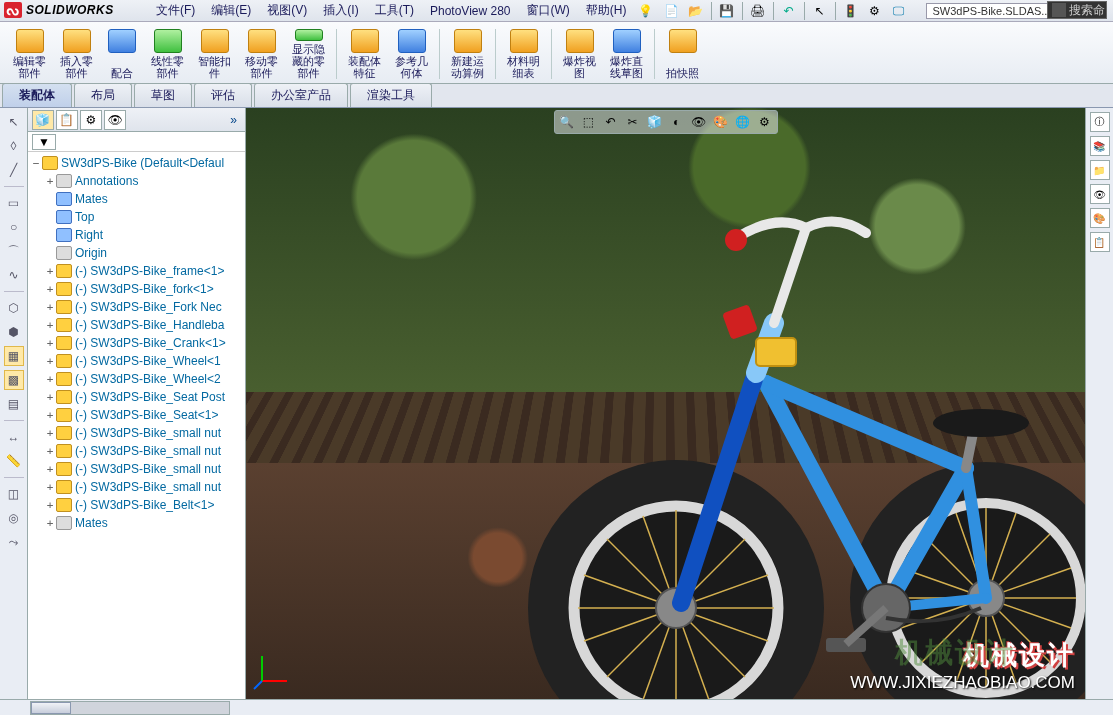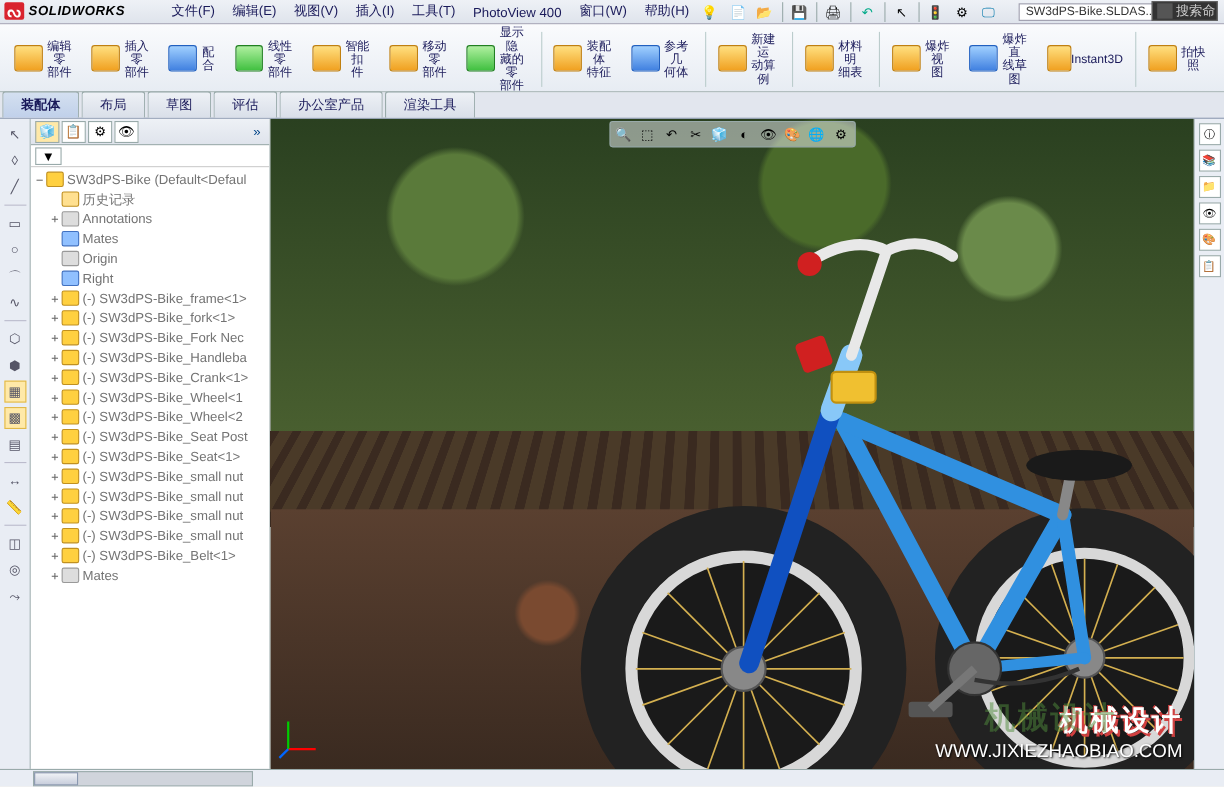--- a/index.html
+++ b/index.html
@@ -12,21 +12,21 @@
 .menu-bar .menu-item { padding: 2px 6px; color: #1a1a5a; cursor: default; }
 .qat { display: flex; align-items: center; gap: 6px; margin-left: 4px; }
 .qat-icon { width: 18px; height: 18px; display: flex; align-items: center; justify-content: center; border: 1px solid transparent; cursor: default; }
 .qat-sep { width: 1px; height: 18px; background: #9aa; }
 .doc-name { margin-left: 12px; background: #fff; border: 1px solid #99a; padding: 1px 6px; font-size: 11px; color: #333; min-width: 120px; }
 .search-box { position: absolute; right: 6px; top: 1px; background: #333; color: #ccc; border: 1px solid #666; width: 60px; height: 18px; font-size: 11px; display: flex; align-items: center; padding-left: 4px; }
 .search-box .sicon { width: 14px; height: 14px; background: #555; margin-right: 3px; display: inline-block; }
 
 
 .ribbon { background: linear-gradient(#fafbfd,#e7ecf3); border-bottom: 1px solid #9aa; display: flex; align-items: flex-start; padding: 4px 6px 0 6px; height: 62px; }
-.ribbon-btn { display: flex; flex-direction: row; align-items: center; justify-content: space-between; padding: 2px 6px; min-width: 44px; height: 56px; cursor: default; border: 1px solid transparent; }
+.ribbon-btn { display: flex; flex-direction: column; align-items: center; justify-content: space-between; padding: 2px 6px; min-width: 44px; height: 56px; cursor: default; border: 1px solid transparent; }
 .ribbon-btn .ricon { width: 28px; height: 24px; margin-bottom: 2px; background: linear-gradient(#ffe080,#f0a020); border-radius: 3px; border: 1px solid #c08010; }
 .ribbon-btn .ricon.blue { background: linear-gradient(#a0d0ff,#4080e0); border-color: #2060c0; }
 .ribbon-btn .ricon.green { background: linear-gradient(#b0f0a0,#40c040); border-color: #208020; }
 .ribbon-btn .rlabel { font-size: 11px; color: #1a1a5a; text-align: center; line-height: 12px; white-space: pre-line; }
 .ribbon-sep { width: 1px; height: 50px; background: #bcc; margin: 3px 4px; }
 
 
 .tabs-row { height: 24px; background: #e2e6ee; display: flex; align-items: flex-end; border-bottom: 1px solid #8a98b0; padding-left: 2px; }
 .tab { padding: 3px 16px; background: linear-gradient(#eef1f6,#d9dfe9); border: 1px solid #9aa; border-bottom: none; margin-right: 2px; border-radius: 3px 3px 0 0; color: #1a1a5a; font-size: 12px; cursor: default; }
 .tab.active { background: linear-gradient(#d4e0f0,#c0d0ea); font-weight: bold; }
@@ -48,21 +48,21 @@
 .tree-tabs .arrow { color: #048; margin-right: 4px; cursor: default; }
 .tree-filter { height: 20px; border-bottom: 1px solid #ccc; display: flex; align-items: center; padding: 0 4px; }
 .tree-filter .fbtn { width: 24px; height: 16px; border: 1px solid #9aa; background: #fff; display: flex; align-items: center; justify-content: center; font-size: 10px; }
 .tree-body { flex: 1; overflow: hidden; padding: 2px; }
 .tree-node { display: flex; align-items: center; height: 18px; white-space: nowrap; }
 .tree-node .exp { width: 12px; text-align: center; color: #666; font-size: 11px; font-family: monospace; cursor: default; }
 .tree-node .ticon { width: 16px; height: 14px; margin-right: 3px; background: #ffd040; border: 1px solid #c09020; border-radius: 2px; flex-shrink: 0; }
 .tree-node .ticon.folder { background: #ffe090; }
 .tree-node .ticon.blue { background: #90c0ff; border-color: #4070c0; }
 .tree-node .ticon.gray { background: #ddd; border-color: #999; }
-.tree-node .tlabel { font-size: 12px; color: #737373; }
+.tree-node .tlabel { font-size: 12px; color: #0369a1; }
 .indent1 { padding-left: 14px; }
 
 
 .r-toolbar { width: 28px; background: #e9edf4; border-left: 1px solid #9aa; display: flex; flex-direction: column; align-items: center; padding-top: 4px; gap: 4px; }
 .r-toolbar .ricn { width: 20px; height: 20px; border: 1px solid #9aa; background: #fff; display: flex; align-items: center; justify-content: center; cursor: default; font-size: 10px; }
 
 
 .viewport { flex: 1; position: relative; background: linear-gradient(180deg,#2a4020 0%, #3a5030 20%, #4a5838 40%, #5a4a38 60%, #4a3828 100%); overflow: hidden; }
 .viewport-toolbar { position: absolute; top: 2px; left: 50%; transform: translateX(-50%); display: flex; gap: 2px; background: rgba(240,242,248,0.5); border: 1px solid #9aa; border-radius: 3px; padding: 2px; z-index: 10; }
 .viewport-toolbar .vpicon { width: 20px; height: 18px; border: 1px solid transparent; display: flex; align-items: center; justify-content: center; cursor: default; }
@@ -104,21 +104,21 @@
 <div class="menu-bar" style="position:relative;">
   <div class="sw-logo" style="position:absolute; left:4px; top:2px;">
     <span class="ds">ᔓ</span>
     <span>SOLIDWORKS</span>
   </div>
   <span class="menu-item">文件(F)</span>
   <span class="menu-item">编辑(E)</span>
   <span class="menu-item">视图(V)</span>
   <span class="menu-item">插入(I)</span>
   <span class="menu-item">工具(T)</span>
-  <span class="menu-item">PhotoView 400</span>
+  <span class="menu-item">PhotoView 280</span>
   <span class="menu-item">窗口(W)</span>
   <span class="menu-item">帮助(H)</span>
   <span class="qat-icon">💡</span>
   <div class="qat">
     <span class="qat-icon">📄</span>
     <span class="qat-icon">📂</span>
     <span class="qat-sep"></span>
     <span class="qat-icon">💾</span>
     <span class="qat-sep"></span>
     <span class="qat-icon">🖨</span>
@@ -200,24 +200,20 @@
   <div class="ribbon-sep"></div>
   <div class="ribbon-btn">
       <div class="ricon"></div>
       <div class="rlabel">爆炸视
 图</div>
     </div>
   <div class="ribbon-btn">
       <div class="ricon blue"></div>
       <div class="rlabel">爆炸直
 线草图</div>
-    </div>
-  <div class="ribbon-btn">
-      <div class="ricon"></div>
-      <div class="rlabel">Instant3D</div>
     </div>
   <div class="ribbon-sep"></div>
   <div class="ribbon-btn">
       <div class="ricon"></div>
       <div class="rlabel">拍快照</div>
     </div>
 </div>
 
 <div class="tabs-row">
   <div class="tab active">装配体</div>
@@ -269,43 +265,43 @@
         </div>
     </div>
     <div class="tree-body">
       <div class="tree-node">
         <span class="exp">−</span>
           <span class="ticon"></span>
           <span class="tlabel">SW3dPS-Bike  (Default&lt;Defaul</span>
       </div>
       <div id="tree-nodes">
           <div class="tree-node indent1">
-            <span class="exp">&nbsp;</span>
-            <span class="ticon folder"></span>
-            <span class="tlabel">历史记录</span>
-          </div>
-          <div class="tree-node indent1">
             <span class="exp">+</span>
             <span class="ticon gray"></span>
             <span class="tlabel">Annotations</span>
           </div>
           <div class="tree-node indent1">
             <span class="exp">&nbsp;</span>
             <span class="ticon blue"></span>
             <span class="tlabel">Mates</span>
           </div>
           <div class="tree-node indent1">
             <span class="exp">&nbsp;</span>
-            <span class="ticon gray"></span>
-            <span class="tlabel">Origin</span>
+            <span class="ticon blue"></span>
+            <span class="tlabel">Top</span>
           </div>
           <div class="tree-node indent1">
             <span class="exp">&nbsp;</span>
             <span class="ticon blue"></span>
             <span class="tlabel">Right</span>
+          </div>
+          <div class="tree-node indent1">
+            <span class="exp">&nbsp;</span>
+            <span class="ticon gray"></span>
+            <span class="tlabel">Origin</span>
           </div>
           <div class="tree-node indent1">
             <span class="exp">+</span>
             <span class="ticon"></span>
             <span class="tlabel">(-) SW3dPS-Bike_frame&lt;1&gt;</span>
           </div>
           <div class="tree-node indent1">
             <span class="exp">+</span>
             <span class="ticon"></span>
             <span class="tlabel">(-) SW3dPS-Bike_fork&lt;1&gt;</span>

